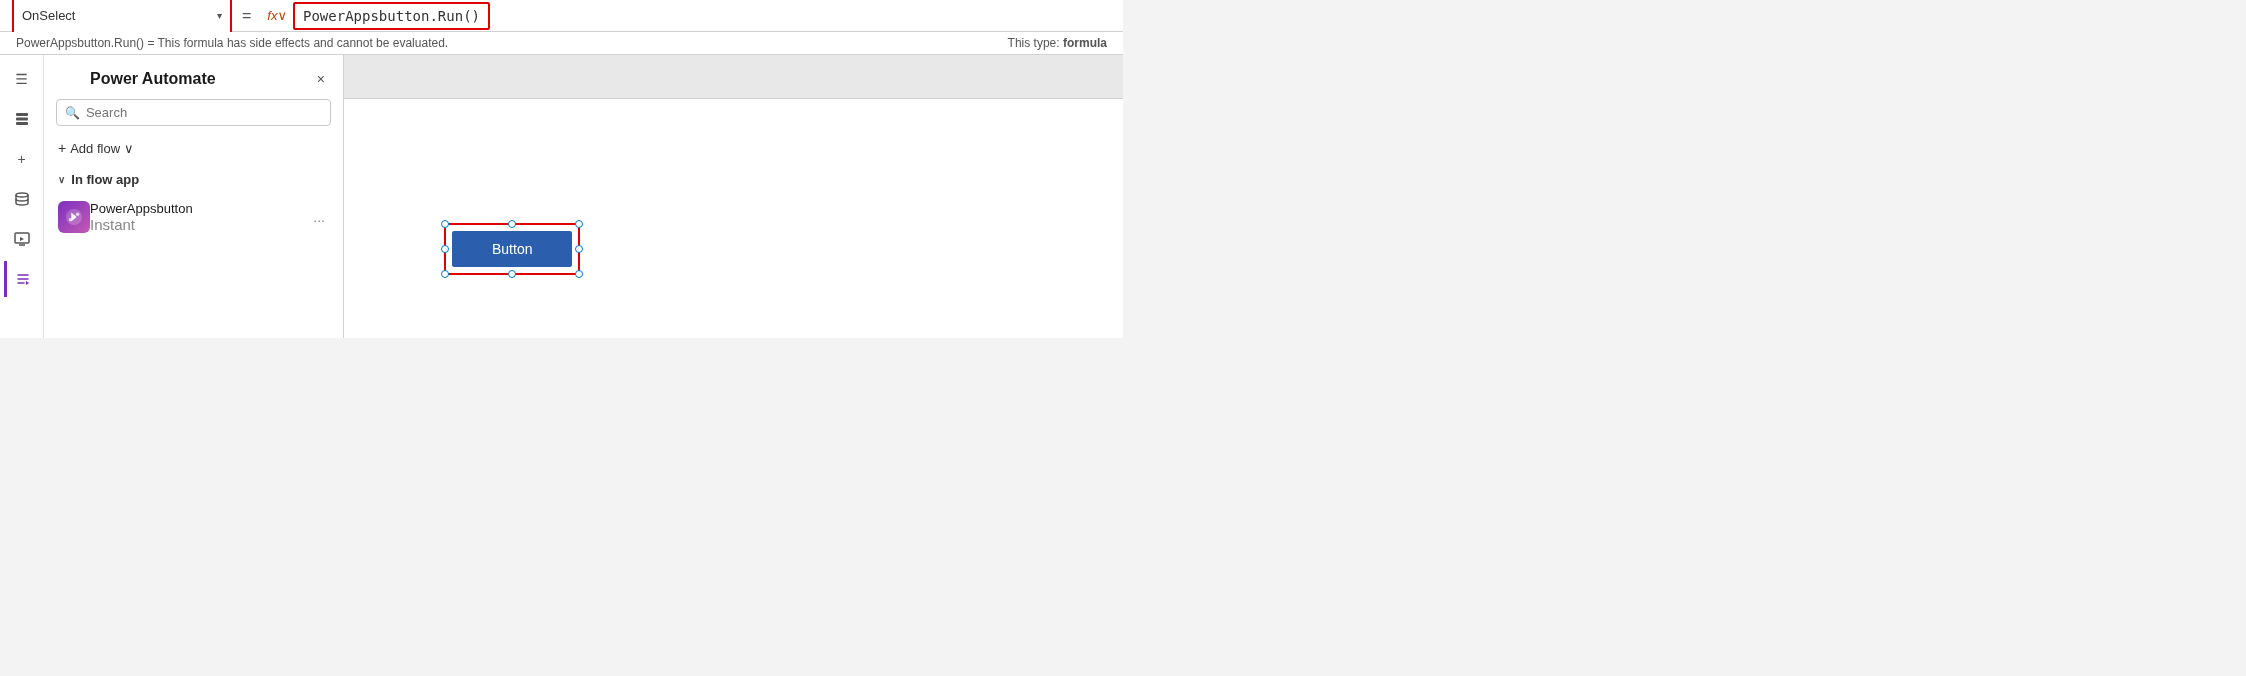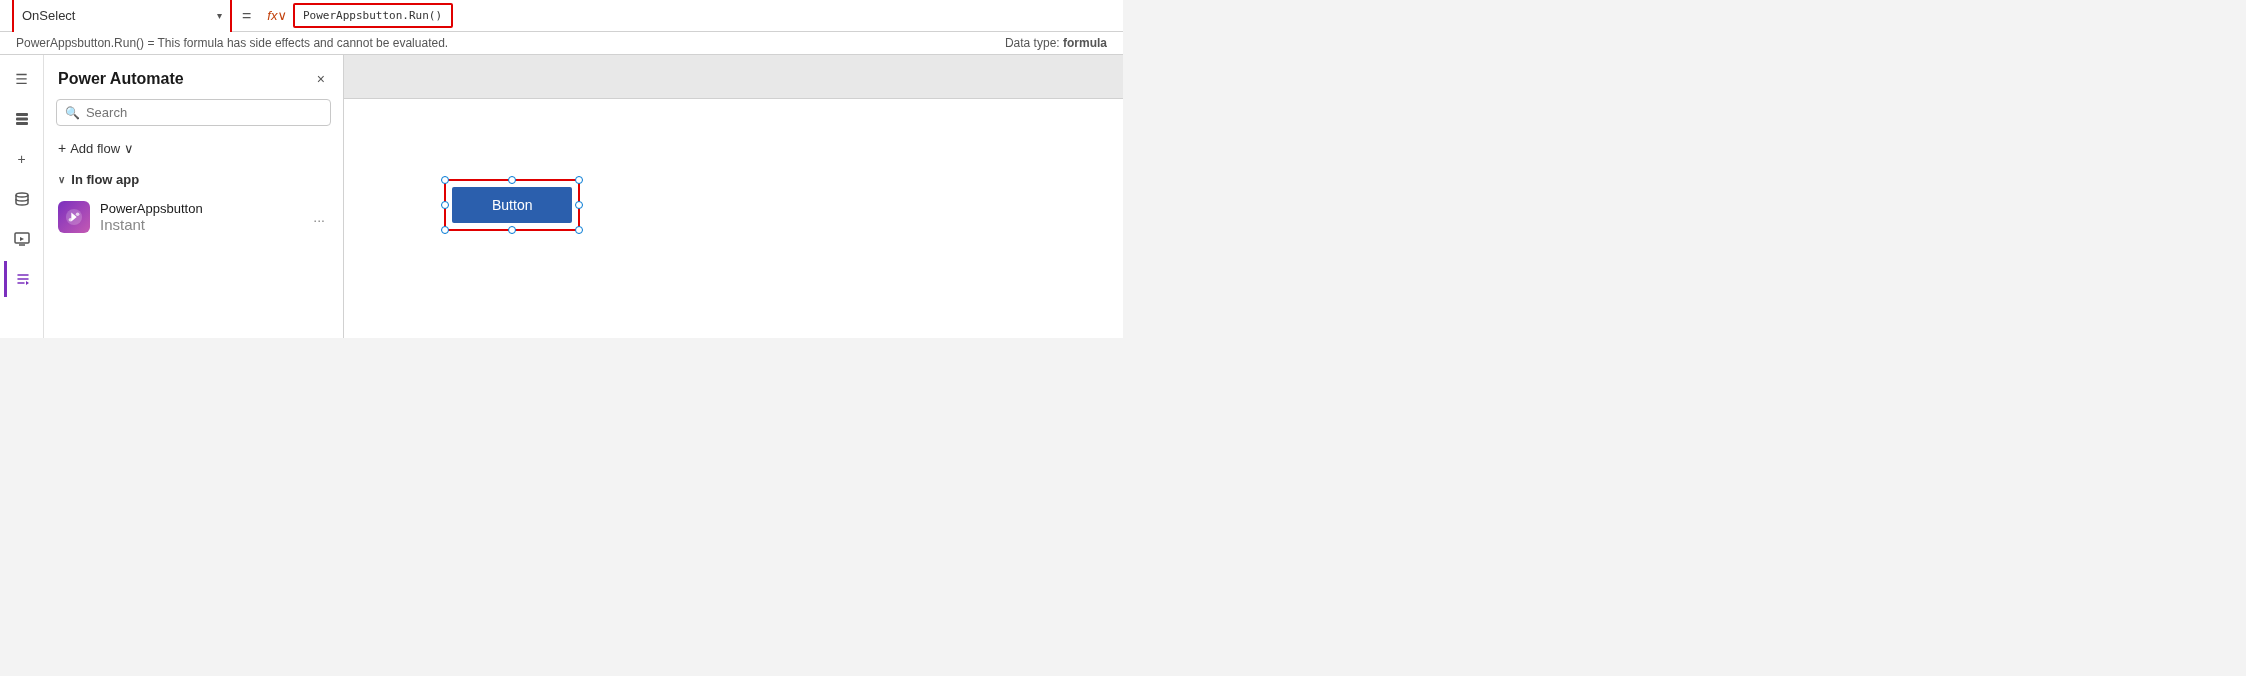--- a/index.html
+++ b/index.html
@@ -61,21 +61,21 @@
       padding: 0 6px;
       color: #c2410c;
       font-size: 13px;
       flex-shrink: 0;
     }
 
     .formula-input-area {
       border: 2px solid #e00000;
       border-radius: 2px;
       padding: 4px 8px;
-      font-size: 11px;
+      font-size: 14px;
       font-family: 'Consolas', monospace;
       color: #333;
       min-width: 160px;
       background: #fff;
       flex-shrink: 0;
     }
 
     
     .main-content {
       display: flex;
@@ -128,20 +128,21 @@
       display: flex;
       align-items: center;
       justify-content: space-between;
       padding: 12px 14px 8px 14px;
     }
 
     .pa-title {
       font-size: 16px;
       font-weight: 700;
       color: #1a1a1a;
+      margin-left: 32px;
     }
 
     .pa-close {
       cursor: pointer;
       color: #555;
       font-size: 14px;
       padding: 4px;
     }
 
     .pa-search {
@@ -200,21 +201,20 @@
 
     .chevron-down {
       font-size: 10px;
       color: #555;
     }
 
     .flow-item {
       display: flex;
       align-items: center;
       padding: 6px 0;
-      gap: 10px;
     }
 
     .flow-icon {
       width: 32px;
       height: 32px;
       border-radius: 6px;
       background: linear-gradient(135deg, #7b2fbe, #c45ab3);
       display: flex;
       align-items: center;
       justify-content: center;
@@ -273,20 +273,21 @@
       position: absolute;
       top: 80px;
       left: 100px;
     }
 
     .canvas-button-selection {
       border: 2px solid #e00000;
       padding: 6px;
       position: relative;
       display: inline-block;
+      margin-top: 44px;
     }
 
     
     .handle {
       width: 8px;
       height: 8px;
       background: #fff;
       border: 1px solid #0078d4;
       border-radius: 50%;
       position: absolute;
@@ -337,21 +338,21 @@
   <span class="fx-icon">
     <em>fx</em> ∨
   </span>
   <div class="formula-input-area">PowerAppsbutton.Run()</div>
 </div>
 
 <div class="formula-hint-bar">
   <span>PowerAppsbutton.Run()  =  This formula has side effects and cannot be evaluated.</span>
   <span style="flex:1"></span>
   <span>
-    <span>Data type:</span>
+    <span>This type:</span>
     <strong>formula</strong>
   </span>
 </div>
 
 <div class="main-content">
 
   <div class="sidebar-icons">
     <div class="sidebar-icon-btn">☰</div>
     <div class="sidebar-icon-btn">
       <svg width="16" height="16" viewBox="0 0 16 16" fill="none" xmlns="http://www.w3.org/2000/svg">

